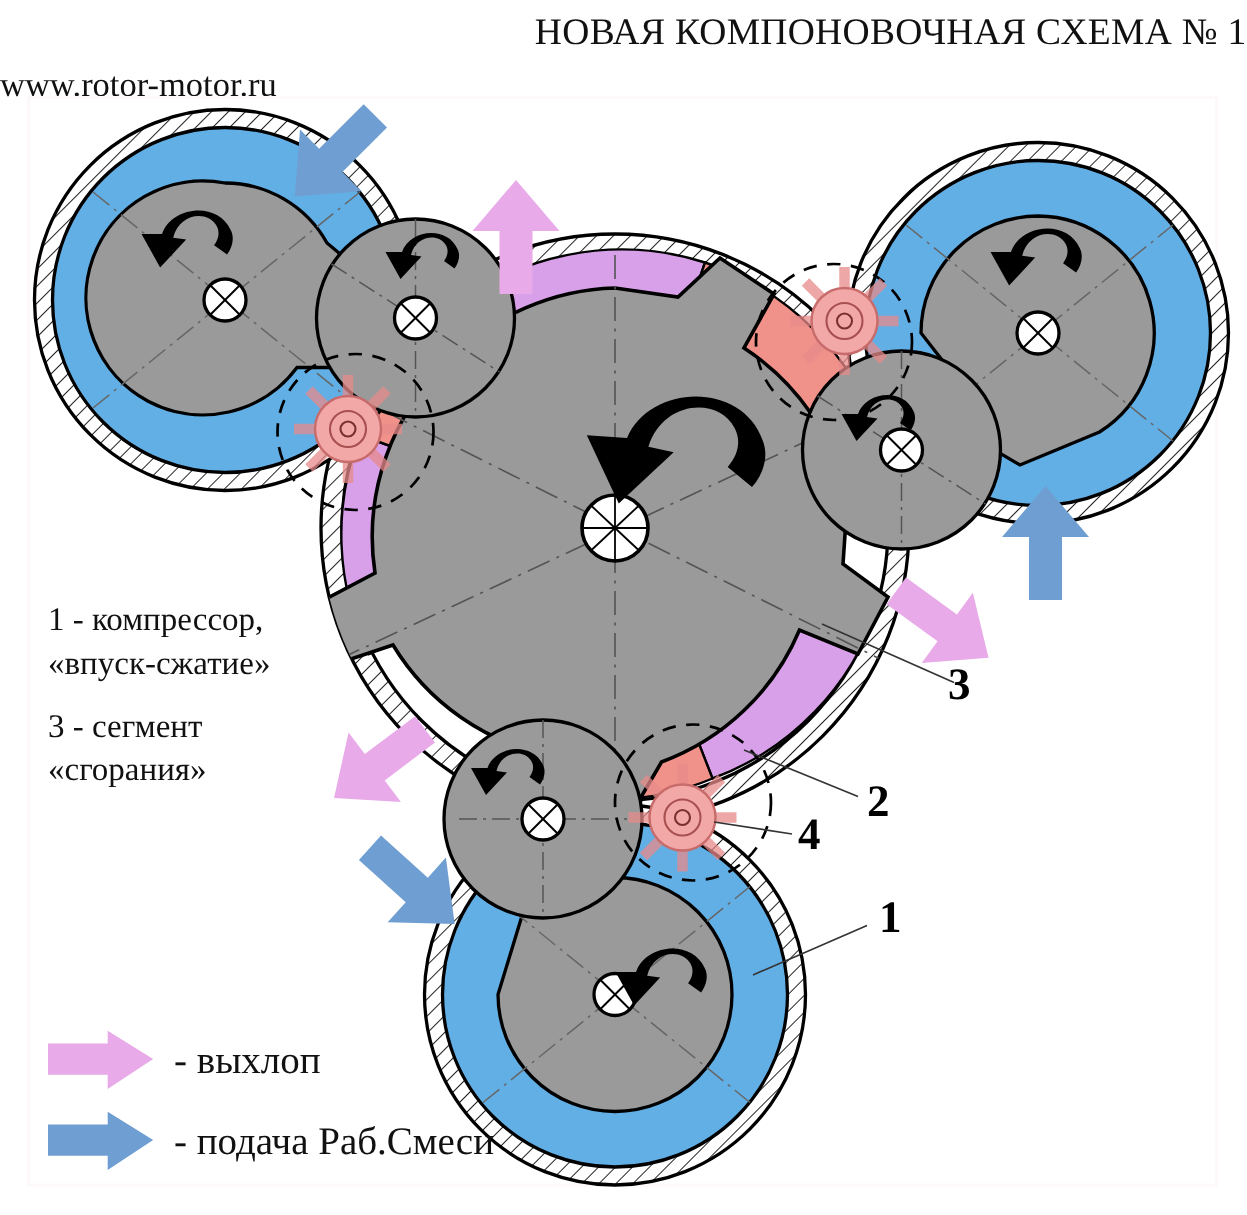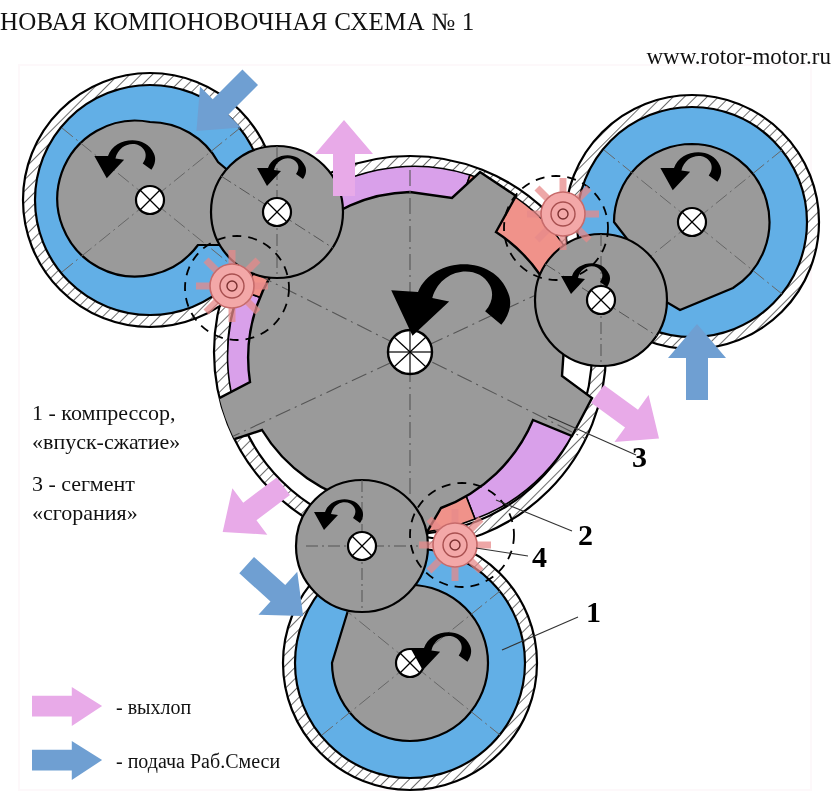--- a/index.html
+++ b/index.html
@@ -5,39 +5,39 @@
   html,body{margin:0;padding:0;}
   body{
     width:831px;height:810px;
     background:#ffffff;
     font-family:"Liberation Serif", "DejaVu Serif", serif;
     overflow:hidden;
     position:relative;
   }
   #stage{position:absolute;left:0;top:0;width:831px;height:810px;}
   .title{
-    position:absolute;left:0;top:8px;width:831px;text-align:left;
+    position:absolute;left:0;top:8px;width:831px;text-align:right;
     font-size:25px;letter-spacing:.2px;color:#111;
   }
   .subtitle{
-    position:absolute;left:0;top:44px;width:831px;text-align:right;
+    position:absolute;left:0;top:44px;width:831px;text-align:left;
     font-size:23px;color:#111;
   }
   .frame{
     position:absolute;left:18px;top:64px;width:794px;height:727px;
     border:2px solid #fdf8fa;box-sizing:border-box;pointer-events:none;
   }
   svg.diagram{position:absolute;left:0;top:0;width:831px;height:810px;}
   .legend{
     position:absolute;left:32px;top:378px;width:250px;
     font-size:22px;line-height:1.32;color:#111;margin-top:20px;
   }
   .legend-item{margin-bottom:13px;}
   .legend-item div{white-space:nowrap;}
-  .arrow-legend{position:absolute;left:32px;top:680px;width:330px;font-size:20px;color:#111;}
+  .arrow-legend{position:absolute;left:32px;top:680px;width:330px;font-size:26px;color:#111;}
   .al-row{display:flex;align-items:center;height:54px;}
   .al-row svg{margin-right:12px;flex:none;}
   .numlabel{position:absolute;font-size:30px;font-weight:bold;color:#000;font-family:"Liberation Serif",serif;}
 </style>
 </head>
 <body>
 
 <div id="stage">
 
   <div class="title">НОВАЯ КОМПОНОВОЧНАЯ СХЕМА № 1</div>

